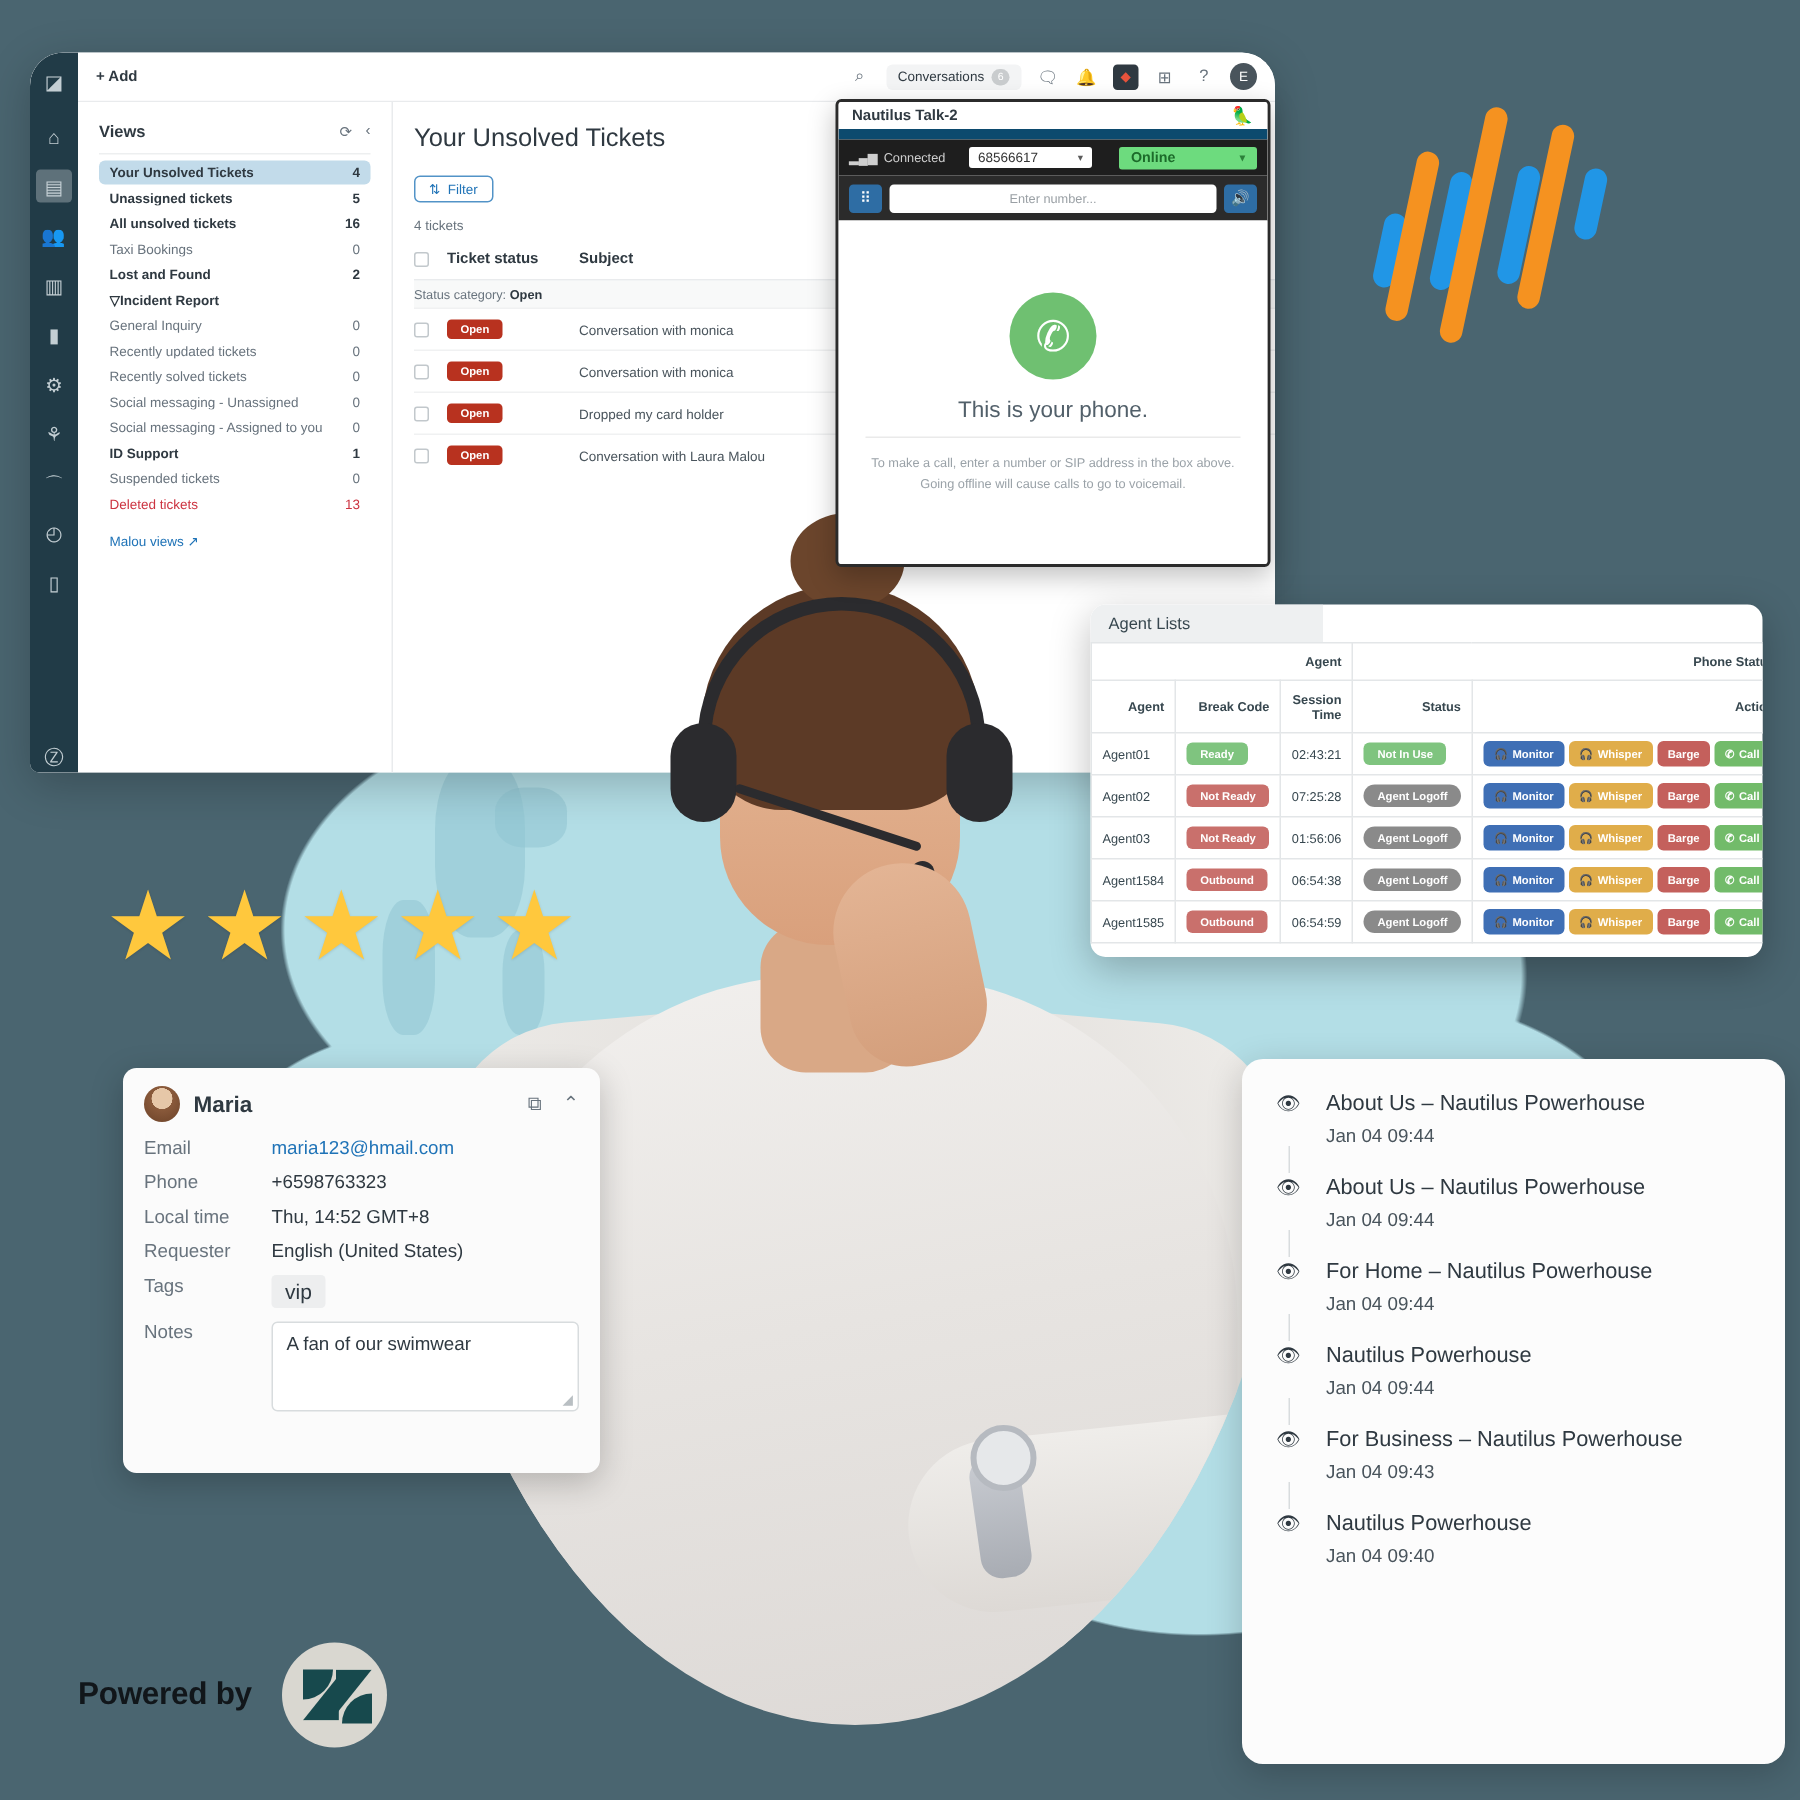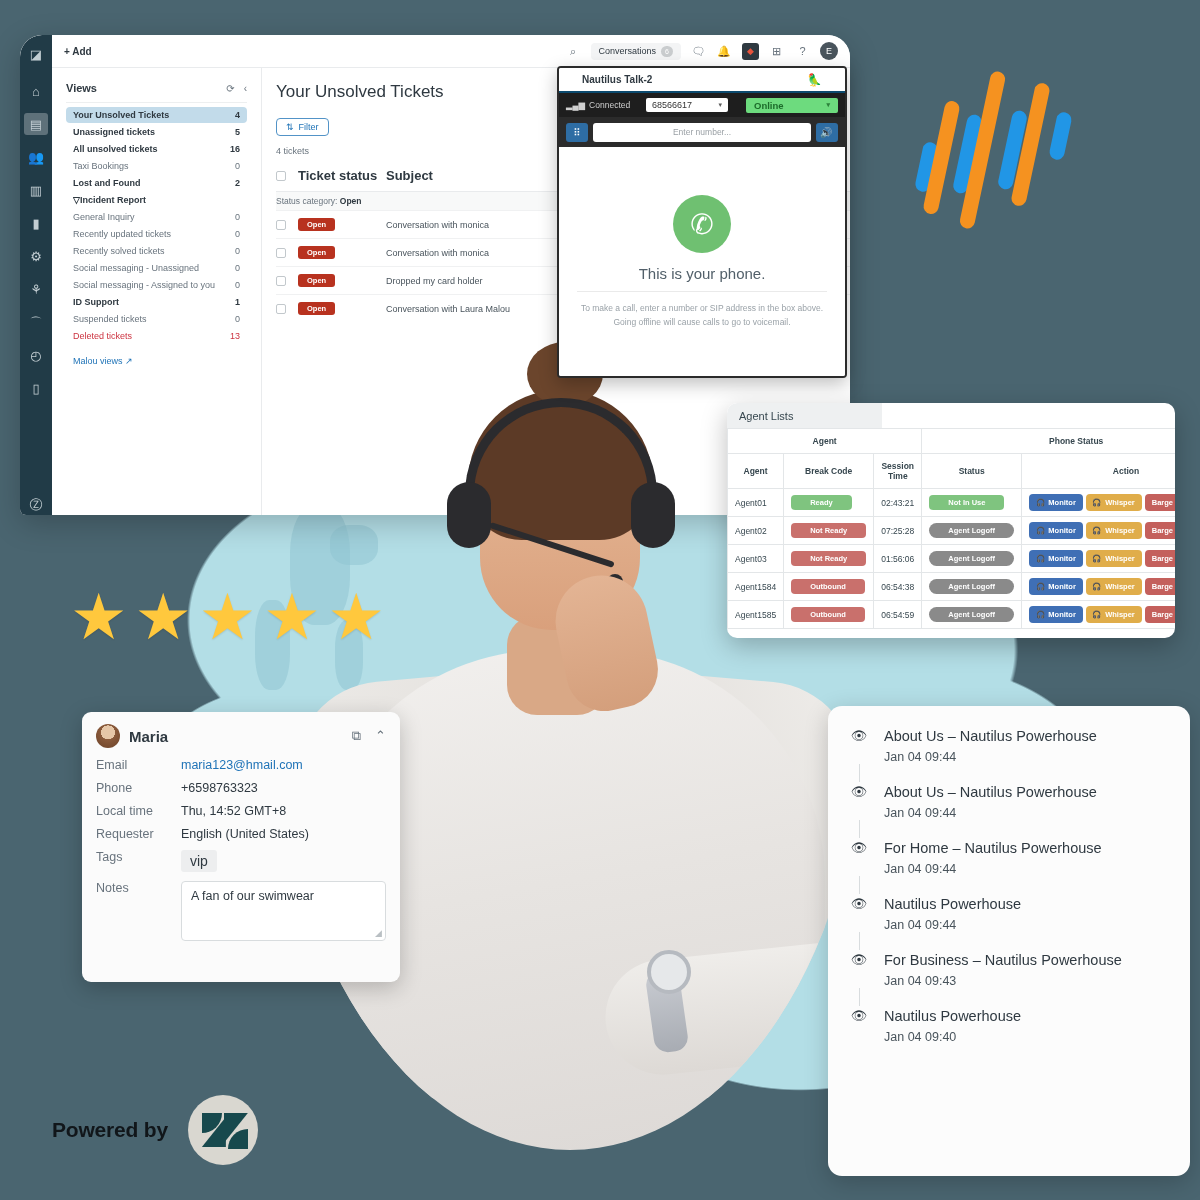--- a/index.html
+++ b/index.html
@@ -115,40 +115,40 @@
 
   
   #zd-list { position: absolute; left: 242px; top: 33px; right: 0; bottom: 0; padding: 14px 0 0 14px; background:#fff; }
   #zd-list h2 { font-size: 17px; color: #2f3941; font-weight: 400; margin-bottom: 14px; }
   .filter-btn {
     display: inline-flex; align-items: center; gap: 5px; border: 1px solid #5293c7;
     color: #1f73b7; border-radius: 4px; padding: 3px 9px; font-size: 9px; background: #fff;
   }
   .tk-count { font-size: 9px; color: #68737d; margin: 10px 0 8px; }
   .tk-table { width: 100%; font-size: 9px; color: #2f3941; border-collapse: collapse; }
-  .tk-table th { text-align: left; font-weight: 700; padding: 4px 6px 8px 0; font-size: 13px; }
+  .tk-table th { text-align: left; font-weight: 700; padding: 4px 6px 8px 0; font-size: 10px; }
   .tk-table td { padding: 7px 6px 7px 0; border-top: 1px solid #f0f1f2; color: #49545c; }
   .tk-table .cbcol { width: 22px; }
   .cbx { width: 10px; height: 10px; border: 1px solid #c2c8cc; border-radius: 2px; background: #fff; display: block; }
   .cat-row td { background: #f8f9f9; border-top: 1px solid #e9ebed; font-size: 8.5px; color: #68737d; padding: 4px 6px 4px 0; }
   .cat-row b { color: #2f3941; }
   .badge-open {
     display: inline-block; background: #b8321f; color: #fff; border-radius: 3px;
     font-size: 7.5px; font-weight: 700; padding: 2px 9px;
   }
 
   
   #talk-window {
     left: 557px; top: 66px; width: 290px; height: 312px;
     border: 2px solid #2b2b2b; border-radius: 4px; background: #fff;
     box-shadow: 0 6px 18px rgba(0,0,0,.25);
   }
-  #talk-title { height: 25px; display: flex; align-items: center; padding: 0 23px;
+  #talk-title { height: 25px; display: flex; align-items: center; padding: 0 9px;
                 font-size: 10px; font-weight: 700; color: #2f3941; background: #fff;
-                border-bottom: 2px solid #0c4a6e; }
+                border-bottom: 7px solid #0c4a6e; }
   #talk-title .logo { margin-left: auto; font-size: 12px; }
   #talk-bar { height: 24px; background: #1e1e1e; display: flex; align-items: center; padding: 0 7px; gap: 6px; }
   #talk-bar .conn { color: #cfcfcf; font-size: 8.5px; display: flex; align-items: center; gap: 4px; }
   .sel-num {
     margin-left: auto; background: #fff; border-radius: 2px; font-size: 9px; color: #333;
     padding: 2px 6px; width: 82px; display: flex; align-items: center; justify-content: center; gap: 5px;
   }
   .sel-online {
     background: #6ddb7e; border-radius: 2px; font-size: 9.5px; color: #1c6b2a; font-weight: 600;
     padding: 2px 8px; width: 92px; display: flex; align-items: center; gap: 6px; margin-left: 12px;
@@ -170,24 +170,24 @@
   #agents-window {
     left: 727px; top: 403px; width: 448px; height: 235px;
     background: #fff; border-radius: 10px; box-shadow: 0 8px 26px rgba(0,0,0,.25);
     overflow: hidden;
   }
   #agents-tab { position: absolute; left: 0; top: 0; height: 25px; width: 155px;
                 background: #eef0f1; display: flex; align-items: center; padding-left: 12px;
                 font-size: 11px; color: #37474f; border-radius: 10px 0 0 0; }
   .ag-table { position: absolute; top: 25px; left: 0; width: 100%; border-collapse: collapse;
               font-size: 8.5px; color: #37474f; }
-  .ag-table th { font-weight: 700; text-align: center; padding: 7px 7px; border: 1px solid #e3e6e8; background: #fff; }
+  .ag-table th { font-weight: 700; text-align: right; padding: 7px 7px; border: 1px solid #e3e6e8; background: #fff; }
   .ag-table td { padding: 5px 7px; border: 1px solid #e3e6e8; white-space: nowrap; }
   .pill { display: inline-block; border-radius: 4px; color: #fff; font-size: 7.5px;
-          font-weight: 600; padding: 3px 19px; }
+          font-weight: 600; padding: 3px 9px; }
   .pill.ready { background: #7fc47f; }
   .pill.notready { background: #c9706c; }
   .pill.outbound { background: #c9706c; }
   .pill.notinuse { background: #7fc47f; }
   .pill.logoff { background: #8a8a8a; border-radius: 9px; }
   .abtn { display: inline-flex; align-items: center; gap: 3px; border-radius: 4px; color: #fff;
           font-size: 7.5px; font-weight: 600; padding: 4px 7px; margin-right: 3px; }
   .abtn.monitor { background: #3f6fb5; }
   .abtn.whisper { background: #e0ad4a; }
   .abtn.barge { background: #c4605c; }

